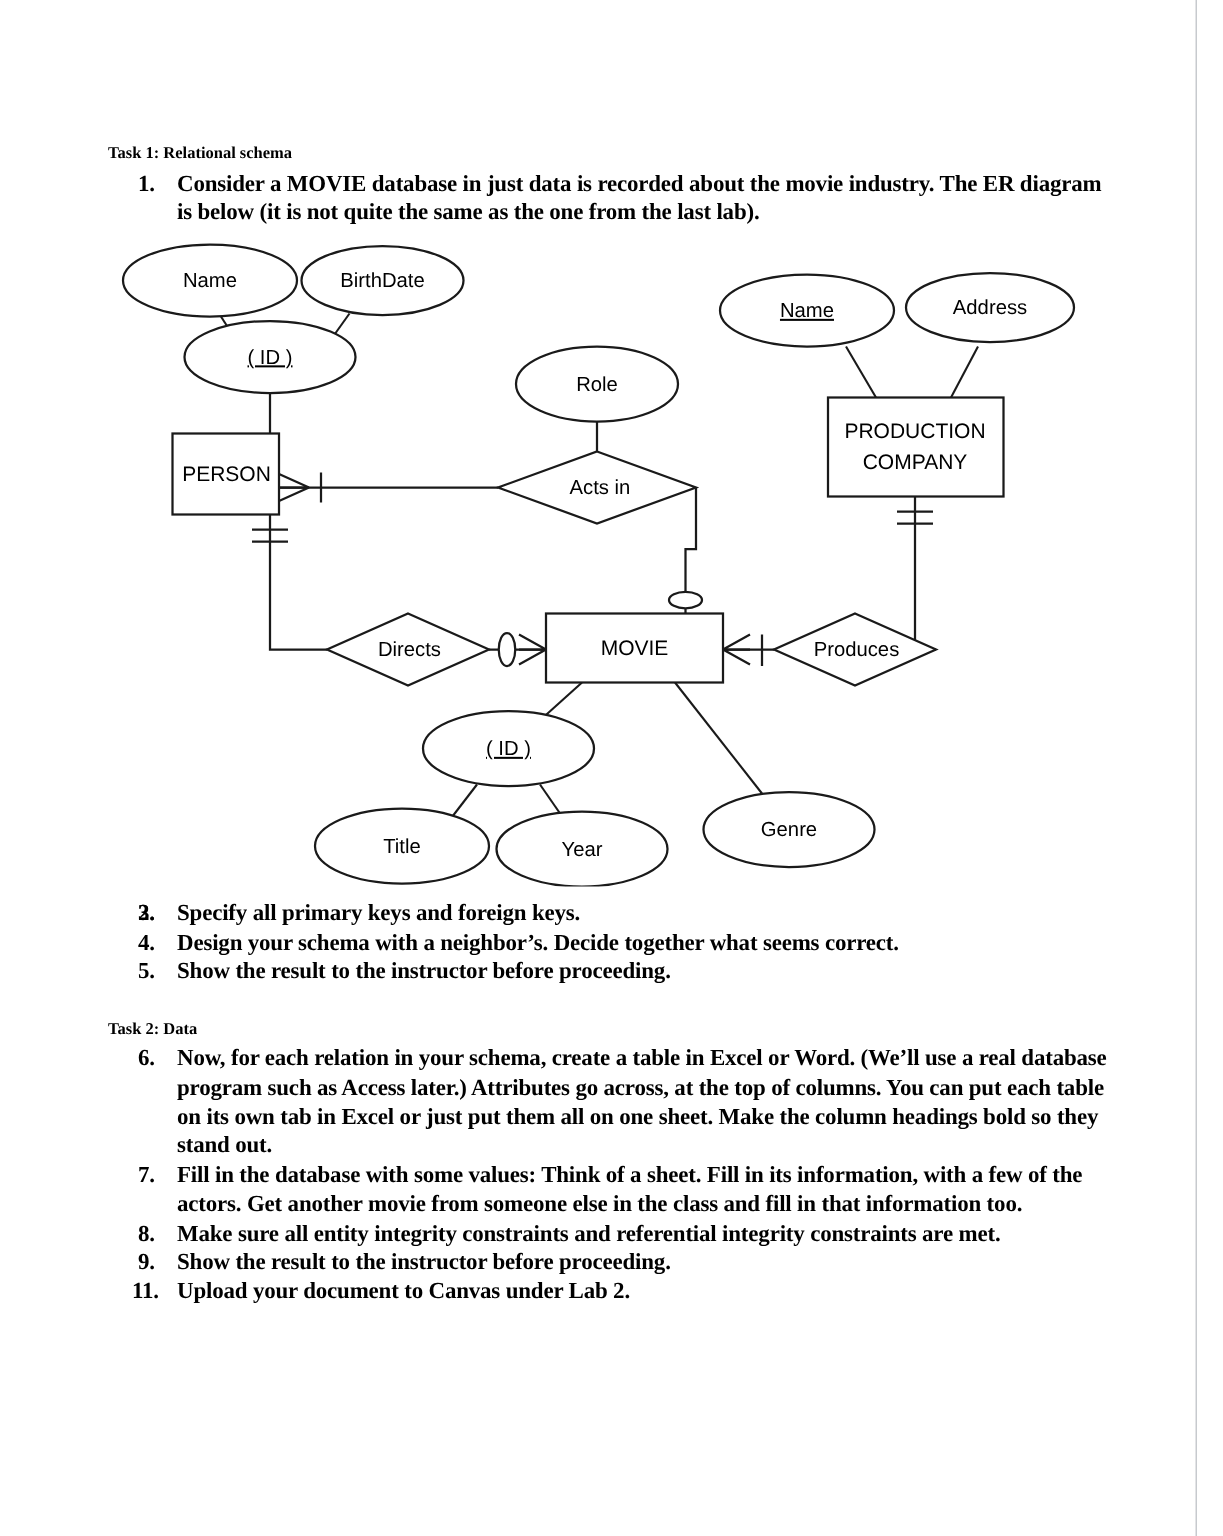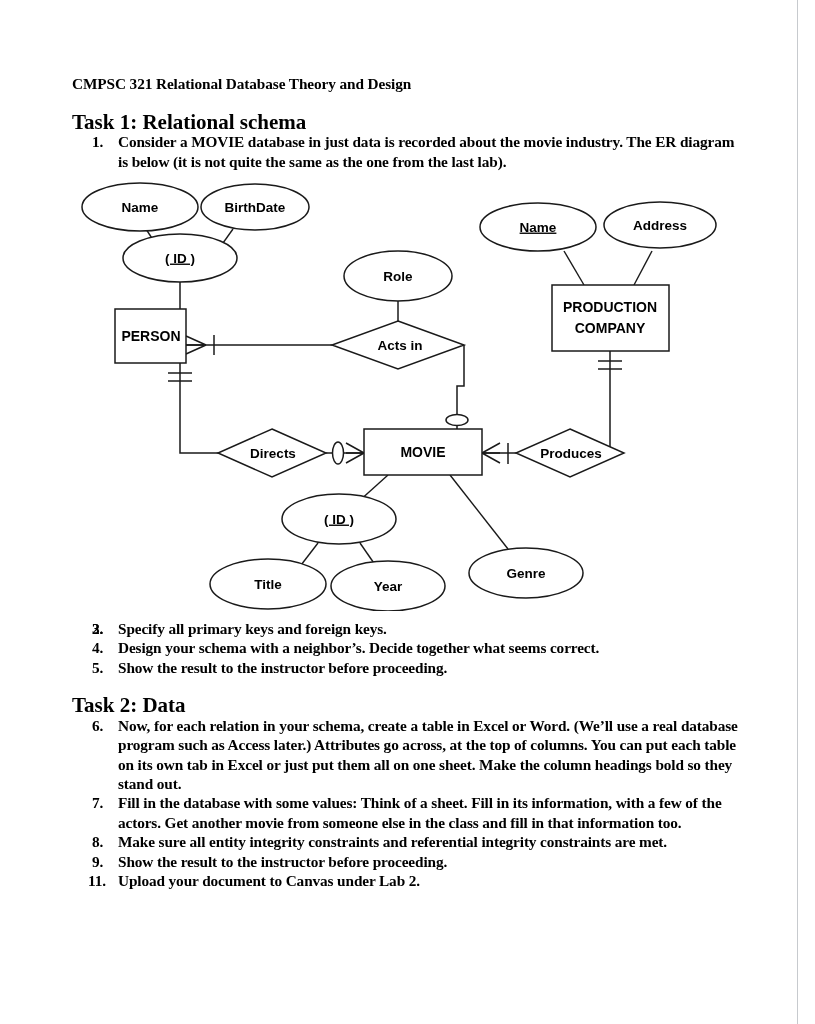--- a/index.html
+++ b/index.html
@@ -41,21 +41,21 @@
     font-family: "Liberation Serif", serif;
     font-size: 15.3px;
     line-height: 19.6px;
     font-weight: 700;
     letter-spacing: -0.1px;
   }
   .title-block { margin-bottom: 0; }
   .spacer-sm { height: 19px; }
   .section-head {
     font-family: "Liberation Serif", serif;
-    font-size: 21px;
+    font-size: 11px;
     line-height: 19.6px;
     font-weight: 700;
   }
   ol.task-list {
     margin: 0;
     padding: 0;
     list-style: none;
   }
   ol.task-list > li {
     position: relative;
@@ -76,21 +76,20 @@
     font-weight: 700;
   }
   ol.task-list > li.wide-num .num { left: 16px; }
   .diagram-wrap {
     position: relative;
     margin-left: -4px;
     margin-top: 10px;
     margin-bottom: 8px;
     width: 676px;
     height: 430px;
-    font-weight: bold;
   }
   svg.er { display: block; }
   svg.er .shape {
     fill: #ffffff;
     stroke: #1a1a1a;
     stroke-width: 1.5;
   }
   svg.er .edge {
     stroke: #1a1a1a;
     stroke-width: 1.5;
@@ -128,21 +127,20 @@
 </head>
 <body>
 
 <div class="page">
 
   <div class="page-edge"></div>
 
   <div class="content">
 
     <div class="title-block">
-      <div class="doc-line">CMPSC 321 Relational Database Theory and Design</div>
     </div>
 
     <div class="spacer-sm"></div>
 
     <div class="section-head">Task 1: Relational schema</div>
 
     <ol class="task-list">
       <li>
         <span class="num">1.</span>
         <span>Consider a MOVIE database in just data is recorded about the movie industry. The ER diagram is below (it is not quite the same as the one from the last lab).</span>

